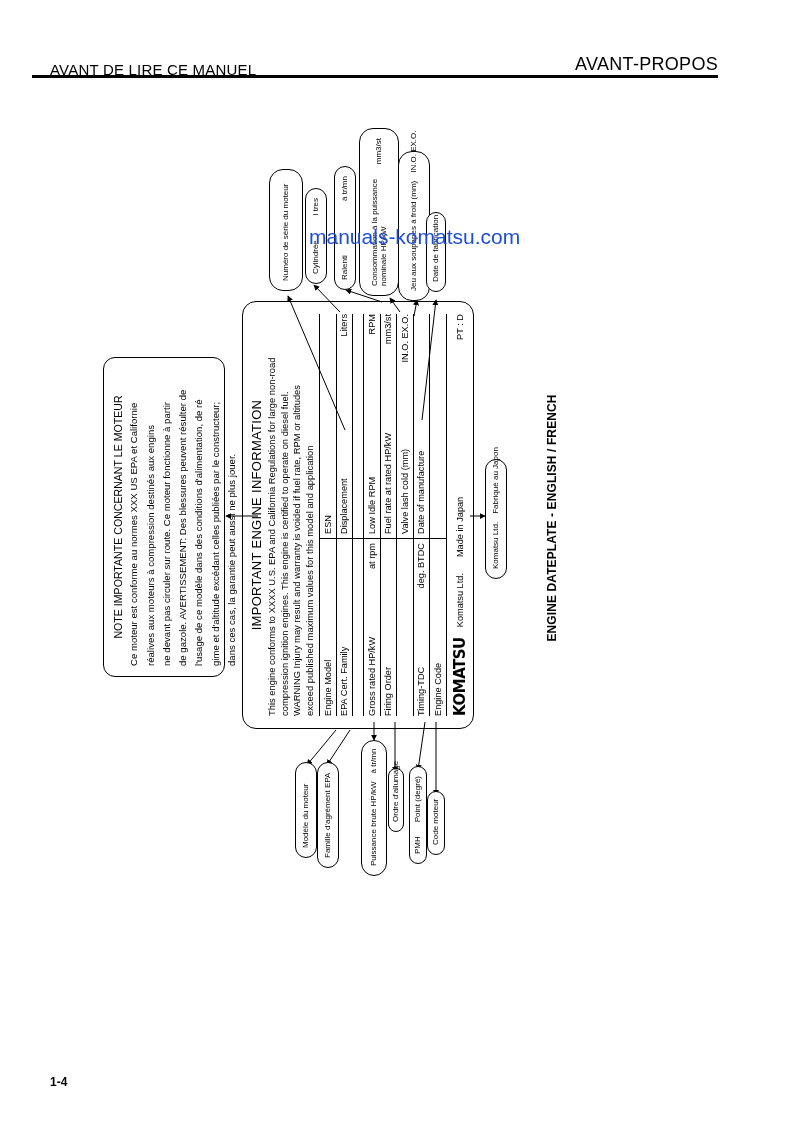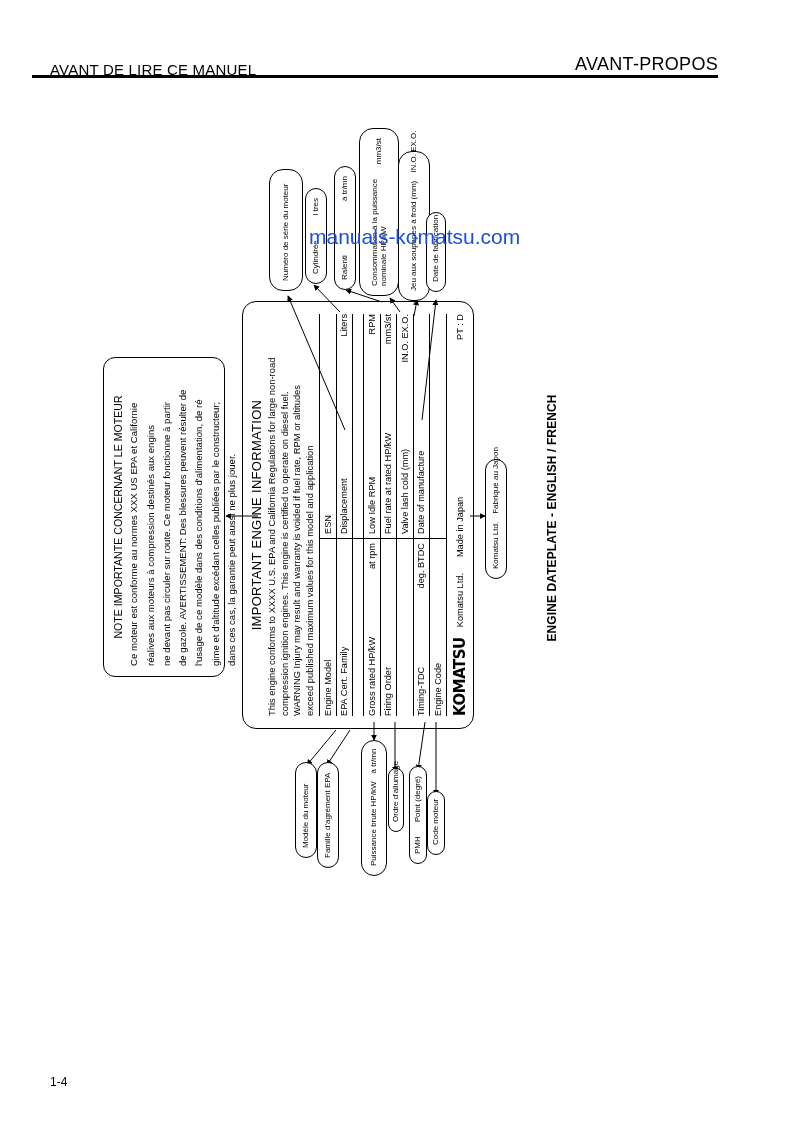--- a/index.html
+++ b/index.html
@@ -1,20 +1,20 @@
 <!DOCTYPE html>
 <html><head>
 <meta charset="utf-8">
 <style>
   html,body{margin:0;padding:0;background:#fff;}
   body{width:794px;height:1123px;position:relative;overflow:hidden;font-family:"Liberation Sans",sans-serif;color:#000;}
   .hdr-left{position:absolute;left:50px;top:61px;font-size:15px;letter-spacing:0.2px;}
   .hdr-right{position:absolute;right:76px;top:54px;font-size:18px;letter-spacing:0.3px;margin-left:8px;}
   .hdr-rule{position:absolute;left:32px;top:75px;width:686px;height:3px;background:#000;}
-  .page-num{position:absolute;left:50px;top:1075px;font-size:12px;font-weight:normal;}
+  .page-num{position:absolute;left:50px;top:1075px;font-size:12px;font-weight:bold;}
 
   
   .rot{position:absolute;transform:translate(-50%,-50%) rotate(-90deg);transform-origin:center center;}
   .pill{border:1.3px solid #000;border-radius:14px;background:#fff;box-sizing:border-box;font-size:8px;line-height:1.15;display:flex;align-items:center;padding:0 9px;white-space:nowrap;}
   .pill .l{flex:1;}
   .pill .r{margin-left:8px;}
 
   .note{width:320px;height:122px;border:1.3px solid #000;border-radius:12px;box-sizing:border-box;padding:6px 10px;font-size:9.6px;line-height:16.3px;text-align:left;}
   .note .title{text-align:center;font-size:10.6px;}
 

